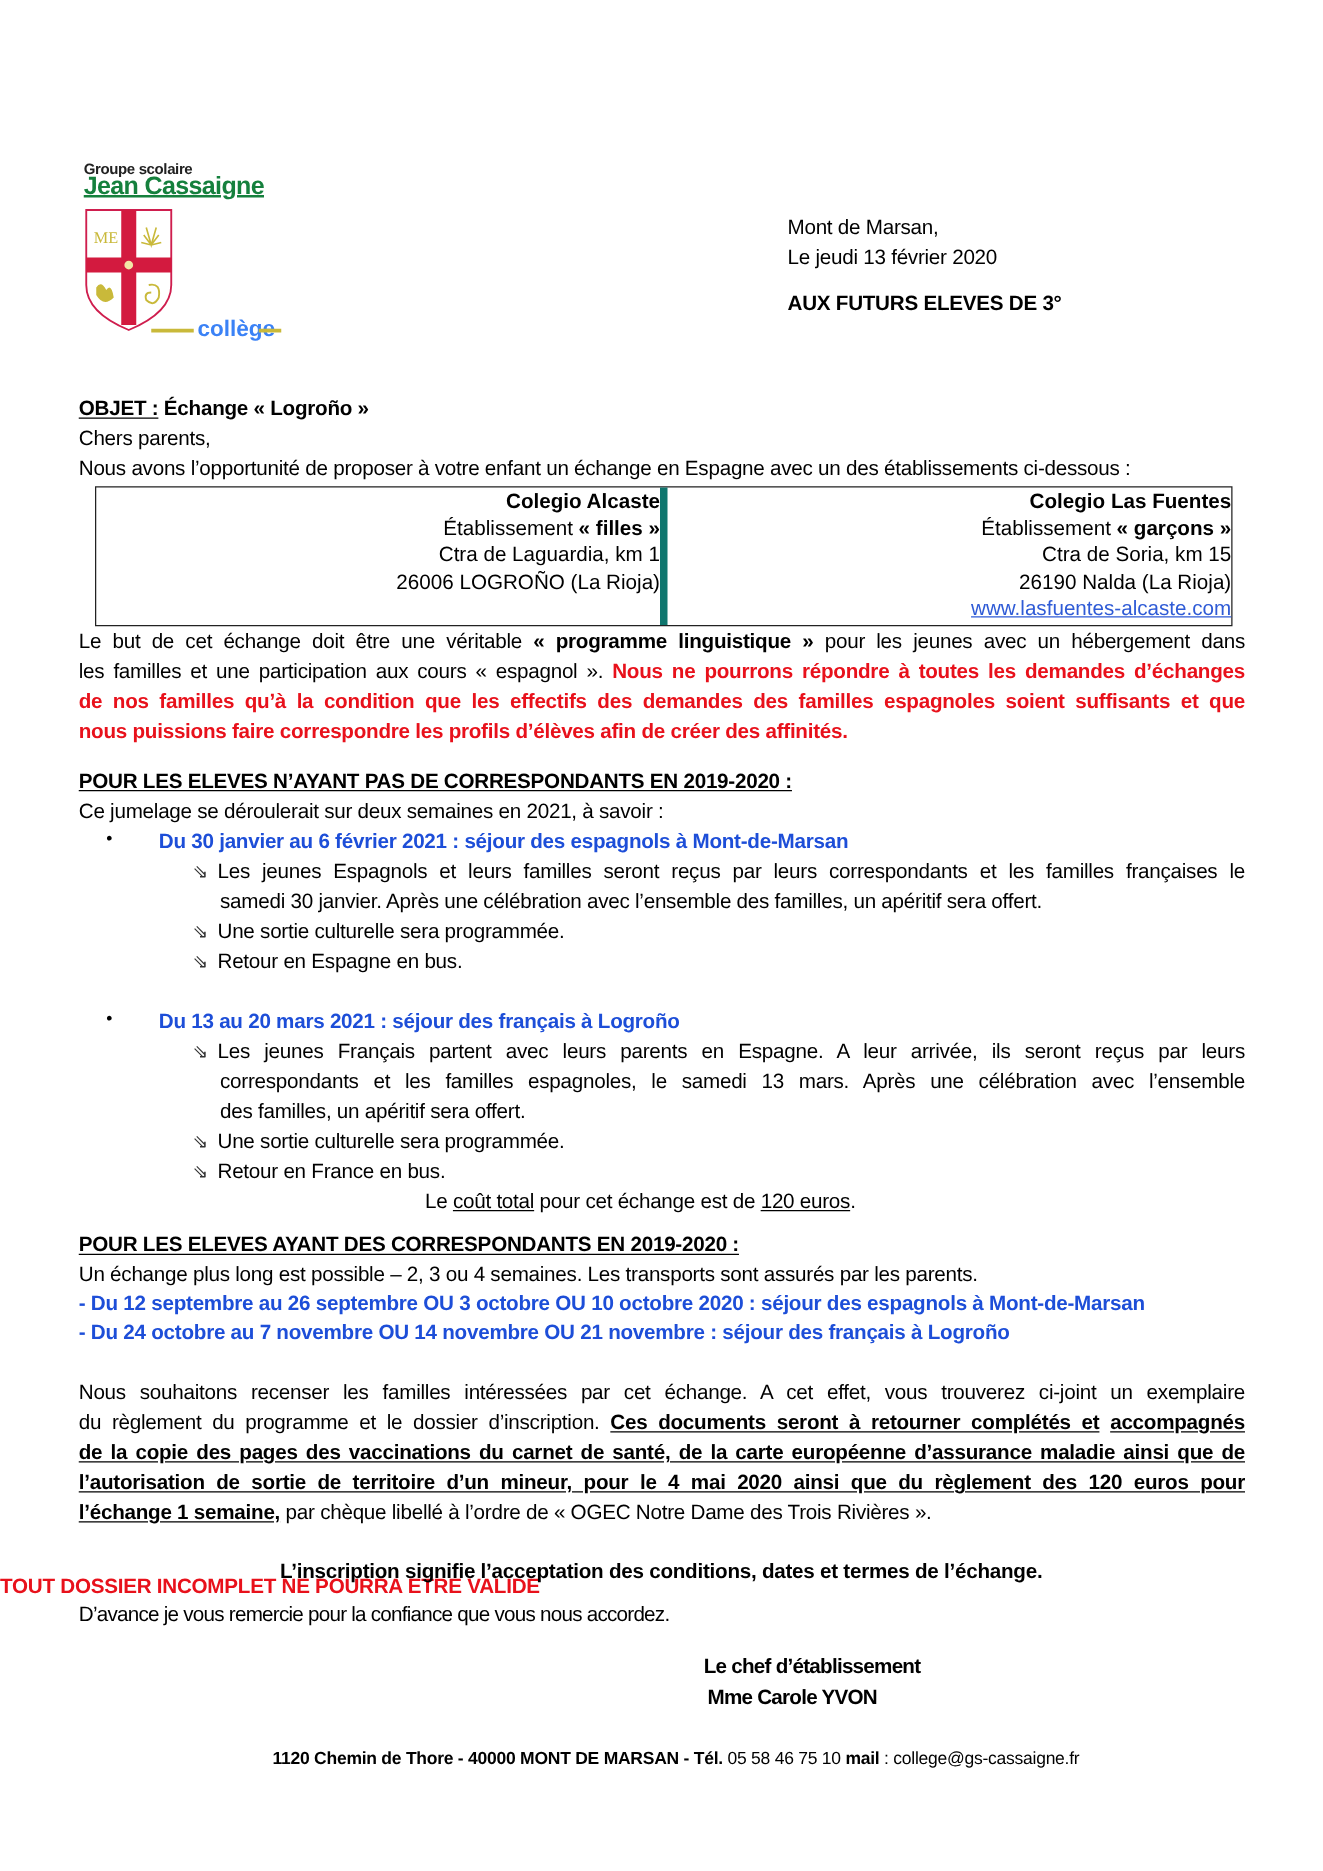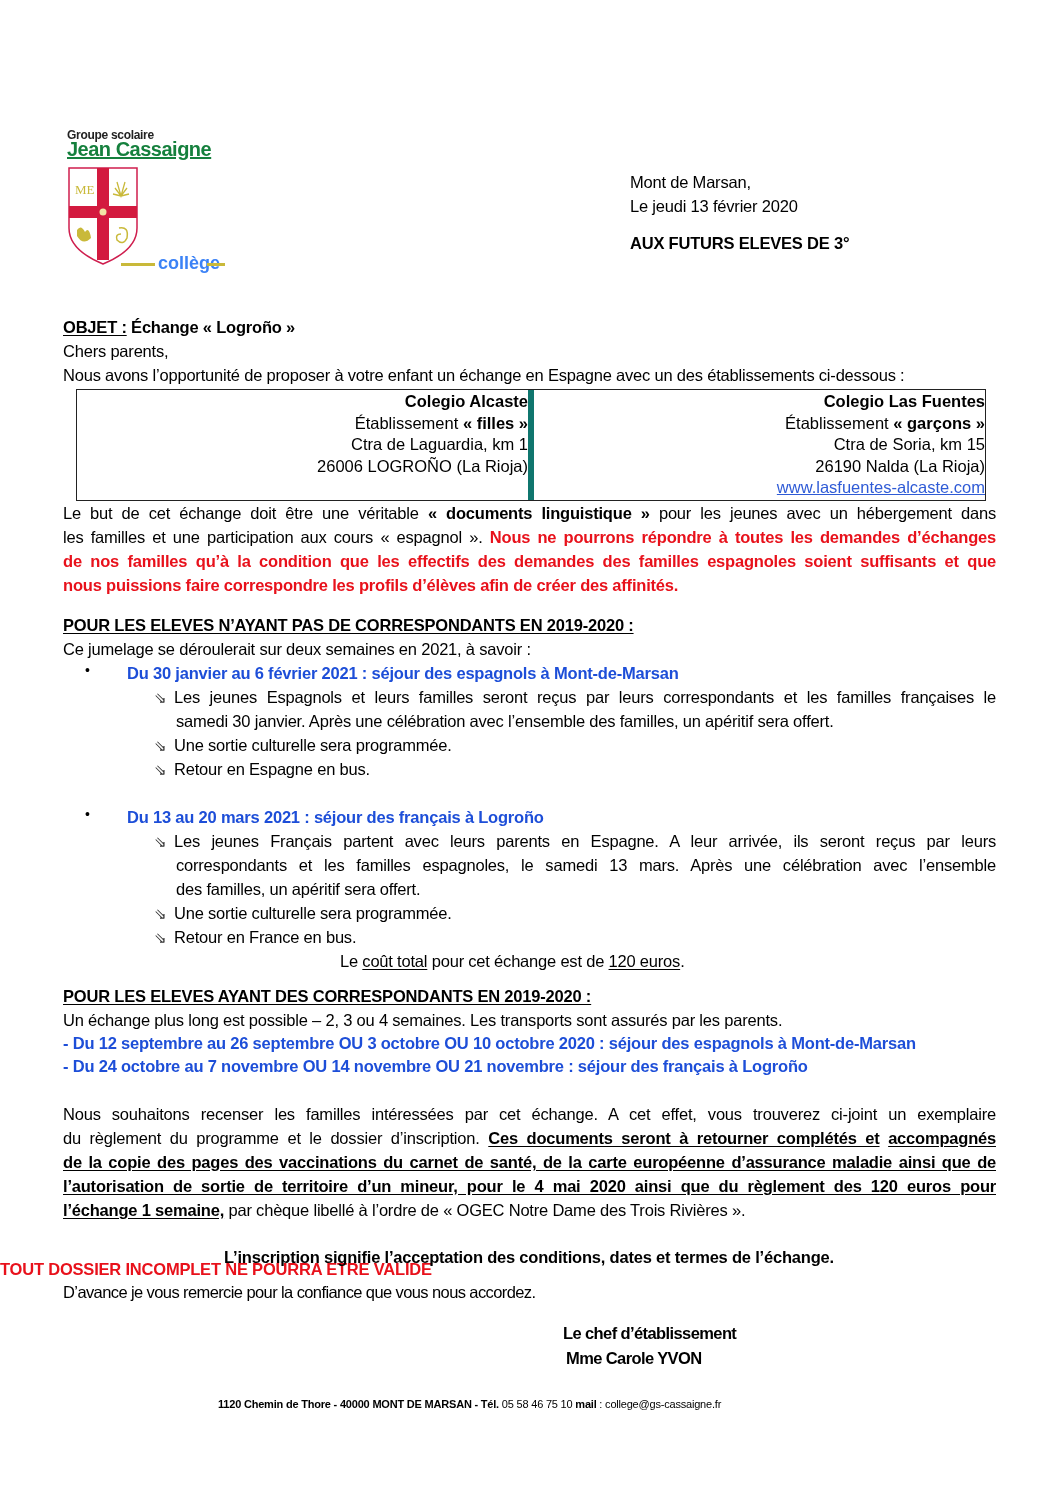--- a/index.html
+++ b/index.html
@@ -22,21 +22,21 @@
     .college-line2 { position:absolute; left:207px; top:263px; width:18px; height:3px; background:#c9b93a; }
 
     
     .schools { position:absolute; left:76px; top:389px; width:908px; height:110px; border:1px solid #222; display:flex; }
     .school { flex:1; text-align:right; font-family:"Liberation Sans", sans-serif; font-size:16.5px; line-height:21.5px; padding-top:1px; }
     .school + .school { border-left:6px solid #0f766e; }
     .school a { color:#2f5bd6; text-decoration:underline; }
 
     .arrow { display:inline-block; width:20px; font-size:15px; color:#333; }
     .bullet { position:absolute; left:85px; font-size:14px; }
-    .footer { position:absolute; left:218px; top:1398px; font-size:11px; white-space:nowrap; letter-spacing:-0.2px; }
+    .footer { position:absolute; left:218px; top:1398px; font-size:14px; white-space:nowrap; letter-spacing:-0.2px; }
   </style>
 </head>
 <body>
 
 <div>
   <div class="logo-title1">Groupe scolaire</div>
   <div class="logo-title2">Jean Cassaigne</div>
   <svg class="shield" viewBox="0 0 72 100">
     <path d="M2 2 H70 V62 Q70 84 36 98 Q2 84 2 62 Z" fill="#fff" stroke="#cf1e4e" stroke-width="1.5"></path>
     <rect x="30" y="2" width="12" height="92" fill="#d31a3f"></rect>
@@ -72,21 +72,21 @@
   <div class="school">
     <div class="bold">Colegio Las Fuentes</div>
     <div><span>Établissement </span><span class="bold">« garçons »</span></div>
     <div>Ctra de Soria, km 15</div>
     <div>26190 Nalda (La Rioja)</div>
     <div><a>www.lasfuentes-alcaste.com</a></div>
   </div>
 </div>
 
 <div class="line calibri just" style="left:63px; top:502px; width:933px;">
-  <span>Le but de cet échange doit être une véritable </span><span class="bold">« documents linguistique »</span><span> pour les jeunes avec un hébergement dans</span>
+  <span>Le but de cet échange doit être une véritable </span><span class="bold">« programme linguistique »</span><span> pour les jeunes avec un hébergement dans</span>
 </div>
 <div class="line calibri just" style="left:63px; top:526px; width:933px;">
   <span>les familles et une participation aux cours « espagnol ». </span><span class="bold red">Nous ne pourrons répondre à toutes les demandes d’échanges</span>
 </div>
 <div class="line calibri just bold red" style="left:63px; top:550px; width:933px;">de nos familles qu’à la condition que les effectifs des demandes des familles espagnoles soient suffisants et que</div>
 <div class="line calibri bold red" style="left:63px; top:574px;">nous puissions faire correspondre les profils d’élèves afin de créer des affinités.</div>
 
 <div class="line calibri bold u" style="left:63px; top:614px;">POUR LES ELEVES N’AYANT PAS DE CORRESPONDANTS EN 2019-2020 :</div>
 <div class="line calibri" style="left:63px; top:638px;">Ce jumelage se déroulerait sur deux semaines en 2021, à savoir :</div>
 

